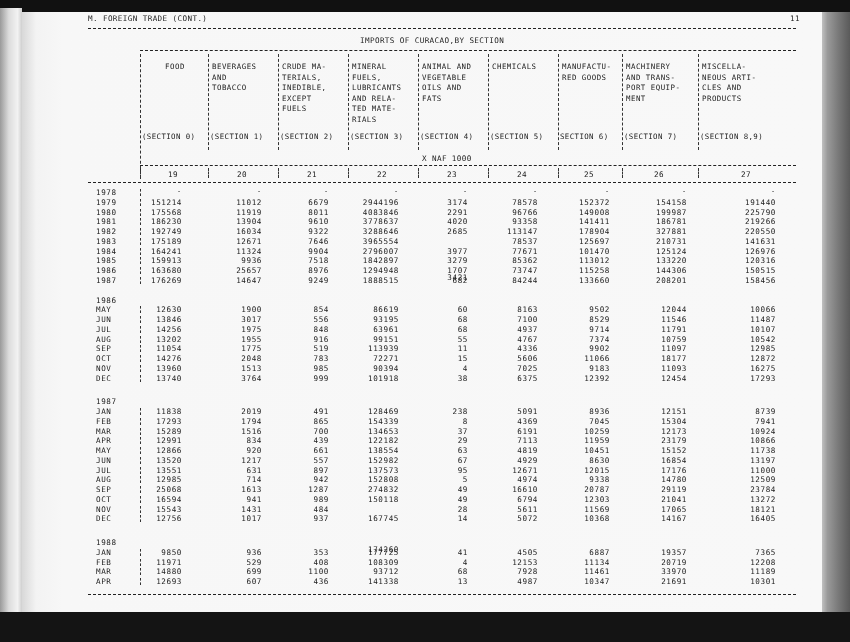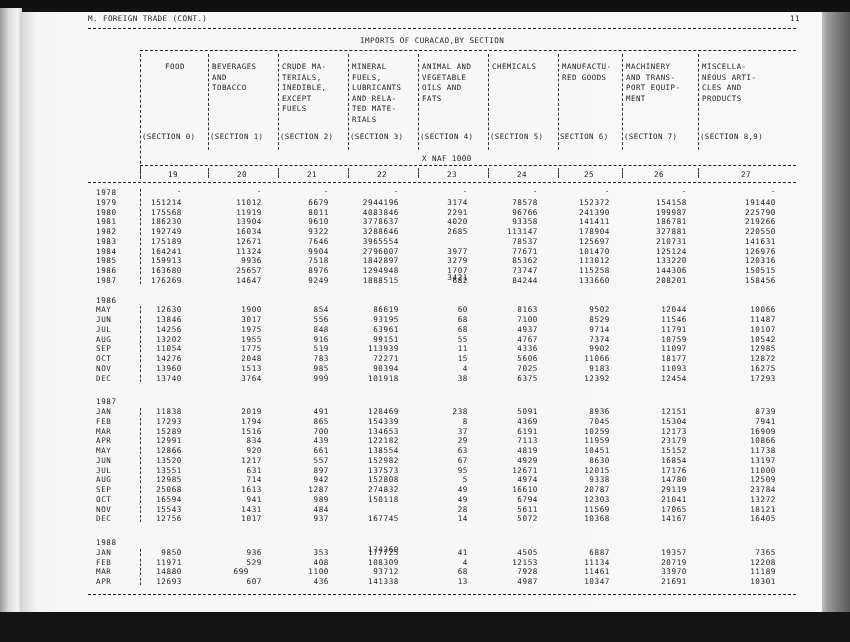--- a/index.html
+++ b/index.html
@@ -124,21 +124,21 @@
       </div>
       <div style="position:absolute; left:0; top:195.5px; width:800px; height:9.75px;">
         <div class="rowlabel" style="left:74px; top:0;">1980</div>
         <div class="vbar" style="left:118px; top:1px; height:7px;"></div>
         <div class="num" style="right:640px; top:0px;">175568</div>
         <div class="num" style="right:560px; top:0px;">11919</div>
         <div class="num" style="right:493px; top:0px;">8011</div>
         <div class="num" style="right:423px; top:0px;">4083846</div>
         <div class="num" style="right:354px; top:0px;">2291</div>
         <div class="num" style="right:284px; top:0px;">96766</div>
-        <div class="num" style="right:212px; top:0px;">241390</div>
+        <div class="num" style="right:212px; top:0px;">149008</div>
         <div class="num" style="right:135px; top:0px;">199987</div>
         <div class="num" style="right:46px; top:0px;">225790</div>
       </div>
       <div style="position:absolute; left:0; top:205.25px; width:800px; height:9.75px;">
         <div class="rowlabel" style="left:74px; top:0;">1981</div>
         <div class="vbar" style="left:118px; top:1px; height:7px;"></div>
         <div class="num" style="right:640px; top:0px;">186230</div>
         <div class="num" style="right:560px; top:0px;">13904</div>
         <div class="num" style="right:493px; top:0px;">9610</div>
         <div class="num" style="right:423px; top:0px;">3778637</div>
@@ -362,21 +362,21 @@
         <div class="rowlabel" style="left:74px; top:0;">MAR</div>
         <div class="vbar" style="left:118px; top:1px; height:7px;"></div>
         <div class="num" style="right:640px; top:0px;">15289</div>
         <div class="num" style="right:560px; top:0px;">1516</div>
         <div class="num" style="right:493px; top:0px;">700</div>
         <div class="num" style="right:423px; top:0px;">134653</div>
         <div class="num" style="right:354px; top:0px;">37</div>
         <div class="num" style="right:284px; top:0px;">6191</div>
         <div class="num" style="right:212px; top:0px;">10259</div>
         <div class="num" style="right:135px; top:0px;">12173</div>
-        <div class="num" style="right:46px; top:0px;">16909</div>
+        <div class="num" style="right:46px; top:0px;">10924</div>
       </div>
       <div style="position:absolute; left:0; top:424.25px; width:800px; height:9.75px;">
         <div class="rowlabel" style="left:74px; top:0;">APR</div>
         <div class="vbar" style="left:118px; top:1px; height:7px;"></div>
         <div class="num" style="right:640px; top:0px;">12991</div>
         <div class="num" style="right:560px; top:0px;">834</div>
         <div class="num" style="right:493px; top:0px;">439</div>
         <div class="num" style="right:423px; top:0px;">122182</div>
         <div class="num" style="right:354px; top:0px;">29</div>
         <div class="num" style="right:284px; top:0px;">7113</div>
@@ -512,21 +512,21 @@
         <div class="num" style="right:354px; top:0px;">4</div>
         <div class="num" style="right:284px; top:0px;">12153</div>
         <div class="num" style="right:212px; top:0px;">11134</div>
         <div class="num" style="right:135px; top:0px;">20719</div>
         <div class="num" style="right:46px; top:0px;">12208</div>
       </div>
       <div style="position:absolute; left:0; top:555.25px; width:800px; height:9.75px;">
         <div class="rowlabel" style="left:74px; top:0;">MAR</div>
         <div class="vbar" style="left:118px; top:1px; height:7px;"></div>
         <div class="num" style="right:640px; top:0px;">14880</div>
-        <div class="num" style="right:573px; top:0px;">699</div>
+        <div class="num" style="right:560px; top:0px;">699</div>
         <div class="num" style="right:493px; top:0px;">1100</div>
         <div class="num" style="right:423px; top:0px;">93712</div>
         <div class="num" style="right:354px; top:0px;">68</div>
         <div class="num" style="right:284px; top:0px;">7928</div>
         <div class="num" style="right:212px; top:0px;">11461</div>
         <div class="num" style="right:135px; top:0px;">33970</div>
         <div class="num" style="right:46px; top:0px;">11189</div>
       </div>
       <div style="position:absolute; left:0; top:565px; width:800px; height:9.75px;">
         <div class="rowlabel" style="left:74px; top:0;">APR</div>

